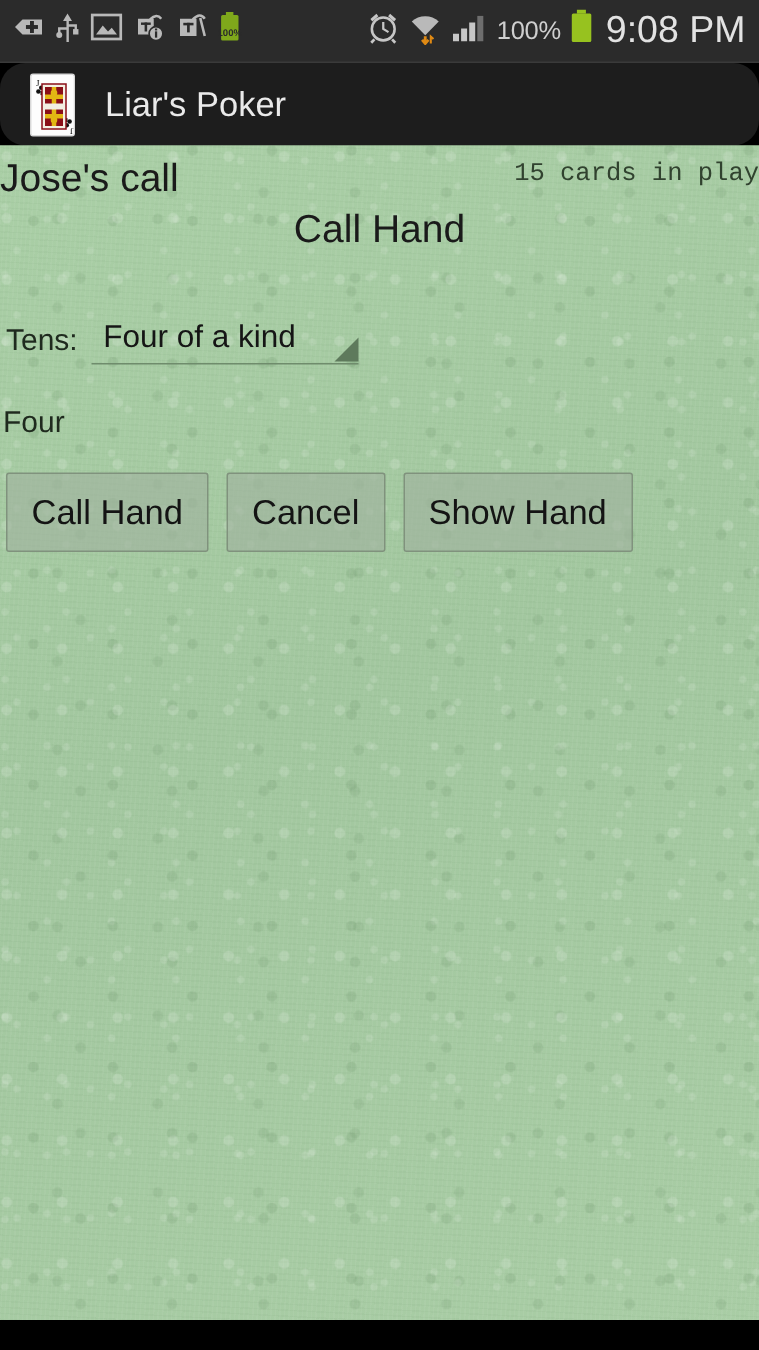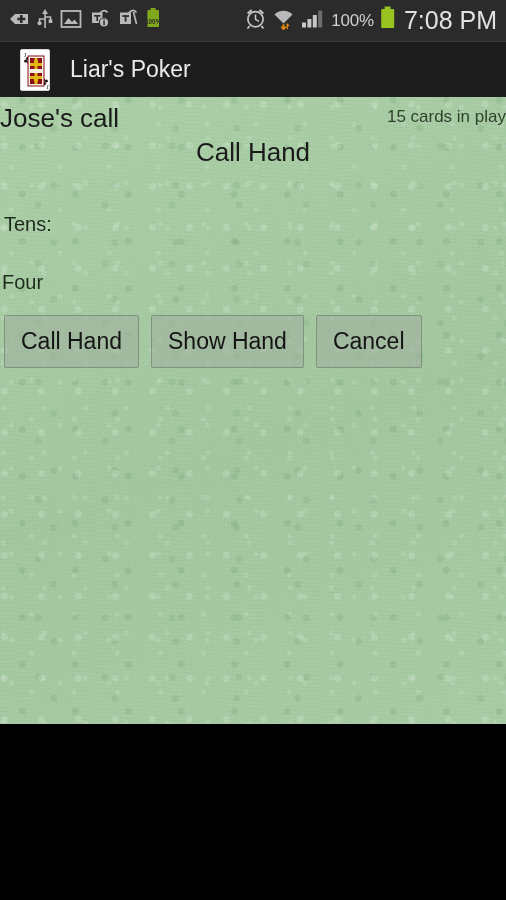--- a/index.html
+++ b/index.html
@@ -6,21 +6,21 @@
 
   html, body {
     width:506px; height:900px;
     font-family:"Liberation Sans", sans-serif;
     background:#000;
     overflow:hidden;
   }
 
   #screen {
     position:relative;
-    width:506px; height:724px;
+    width:506px; height:880px;
     overflow:hidden;
   }
 
   
   #statusbar {
     position:absolute; top:0; left:0;
     width:506px; height:42px;
     background:#2b2b2b;
     display:flex; align-items:center;
     border-bottom:1px solid #3a3a3a;
@@ -48,20 +48,21 @@
     padding-left:2px;
   }
 
   
   #titlebar {
     position:absolute; top:42px; left:0;
     width:506px; height:55px;
     background:#1d1d1d;
     display:flex; align-items:center;
     padding-left:20px;
+    border-radius:17px;
   }
   #app-icon {
     width:30px; height:42px;
     background:#fdfdfd;
     border:1px solid #d8d8d8;
     border-radius:2px;
     position:relative;
     flex:0 0 auto;
     overflow:hidden;
   }
@@ -114,20 +115,21 @@
     font-size:26px;
     color:#1a1a1a;
     white-space:nowrap;
   }
   #cards-in-play {
     position:absolute;
     top:10px; right:0;
     font-size:17px;
     color:#31422f;
     white-space:nowrap;
+    font-family:Liberation Mono, monospace;
   }
 
   
   .spinner-row {
     position:absolute;
     display:flex;
     align-items:flex-end;
   }
   #hand-row  { top:116px; left:4px; }
   #four-row  { top:174px; left:2px;justify-content:space-between; }
@@ -289,21 +291,21 @@
 
       <span class="sb-text">100%</span>
 
       <span class="sb-ico">
         <svg width="18" height="27" viewBox="0 0 18 27">
           <rect x="5.6" y="1.5" width="6" height="2.6" fill="#97c21f"></rect>
           <rect x="2.2" y="4" width="13" height="19" rx="1" fill="#97c21f"></rect>
         </svg>
       </span>
 
-      <span id="clock">7:08 PM</span>
+      <span id="clock">9:08 PM</span>
 
     </div>
   </div>
 
   <div id="titlebar">
 
     <span id="app-icon">
       <svg width="30" height="42" viewBox="0 0 30 42">
         <rect x="0" y="0" width="30" height="42" fill="#fdfdfd"></rect>
 
@@ -341,26 +343,30 @@
   <div id="content">
 
     <div id="header-row">
       <div id="turn-label">Jose's call</div>
       <div id="screen-title">Call Hand</div>
       <div id="cards-in-play">15 cards in play</div>
     </div>
 
     <div class="spinner-row" id="hand-row">
       <span class="field-label">Tens:</span>
+      <span class="spinner" id="hand-spinner">
+        <span class="spinner-value">Four of a kind</span>
+        <span class="spinner-arrow"></span>
+      </span>
     </div>
 
     <div class="spinner-row" id="four-row">
       <span class="field-label">Four</span>
     </div>
 
     <div id="button-row">
       <button class="btn">Call Hand</button>
+      <button class="btn">Cancel</button>
       <button class="btn">Show Hand</button>
-      <button class="btn">Cancel</button>
     </div>
 
   </div>
 </div>
 
 </body></html>

